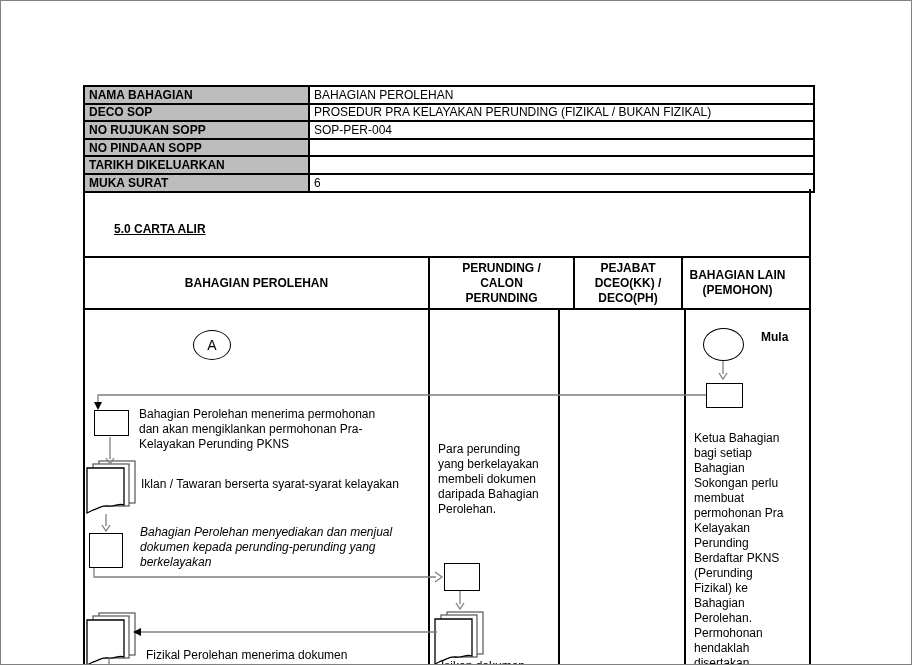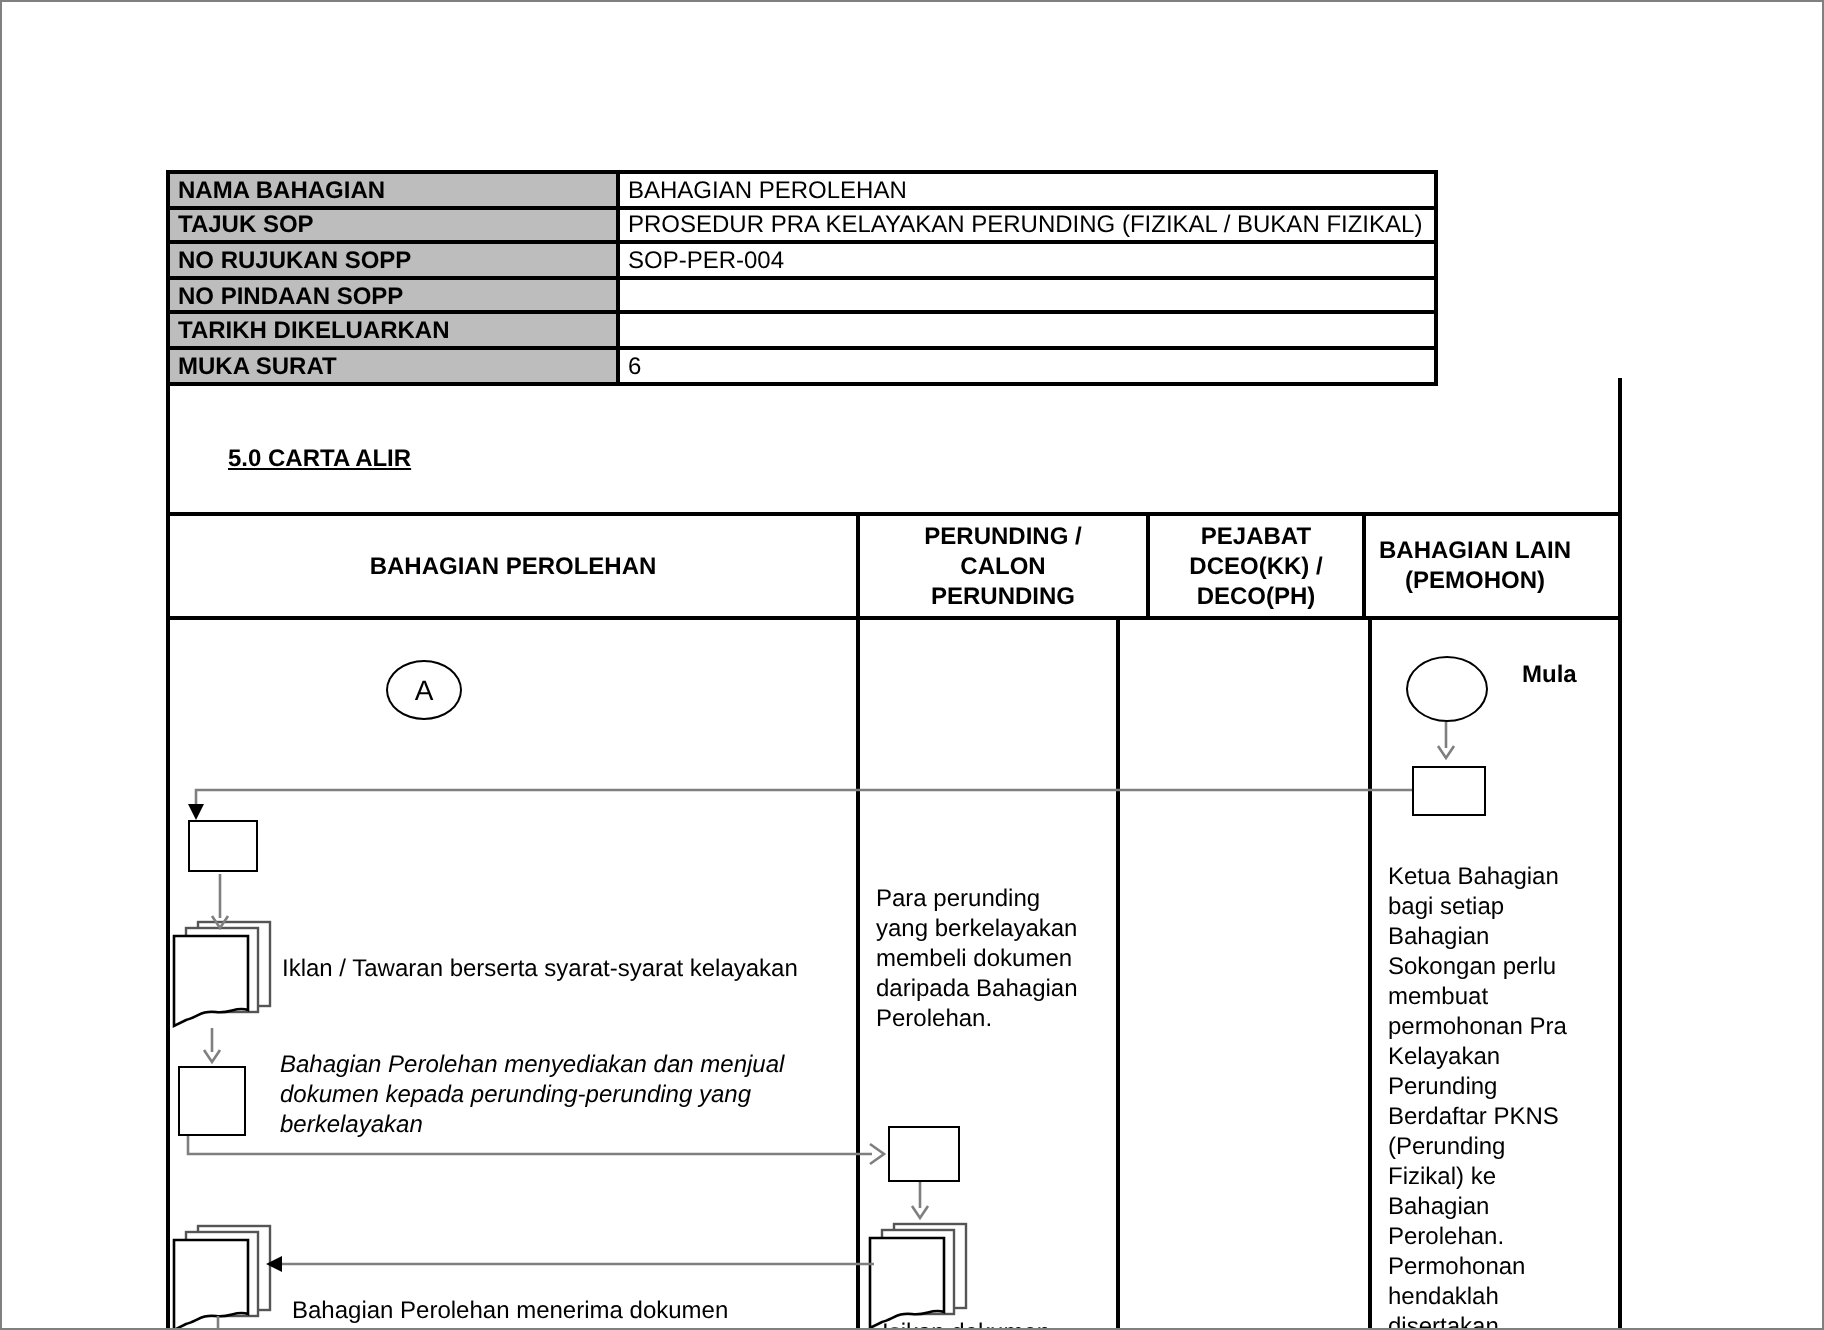--- a/index.html
+++ b/index.html
@@ -14,21 +14,21 @@
     position:relative;
     width:912px;height:665px;
     box-sizing:border-box;
     border:1px solid #808080;
     background:#fff;
     overflow:hidden;
   }
   
   table.meta{
     position:absolute;left:82px;top:84px;
-    width:636px;
+    width:732px;
     border-collapse:collapse;
     table-layout:fixed;
   }
   table.meta td{
     border:2px solid #000;
     height:15.6px;
     font-size:12px;
     padding:0 0 0 4px;
     vertical-align:middle;
     white-space:nowrap;
@@ -99,21 +99,21 @@
 
 <div class="page">
 
   <table class="meta">
     <tbody>
         <tr>
       <td class="lbl">NAMA BAHAGIAN</td>
       <td class="val">BAHAGIAN PEROLEHAN</td>
     </tr>
     <tr>
-      <td class="lbl">TAJUK SOP</td>
+      <td class="lbl">DECO SOP</td>
       <td class="val">PROSEDUR PRA KELAYAKAN PERUNDING (FIZIKAL / BUKAN FIZIKAL)</td>
     </tr>
     <tr>
       <td class="lbl">NO RUJUKAN SOPP</td>
       <td class="val">SOP-PER-004</td>
     </tr>
     <tr>
       <td class="lbl">NO PINDAAN SOPP</td>
       <td class="val"></td>
     </tr>
@@ -150,20 +150,23 @@
     <div class="cell bc2"></div>
     <div class="cell bc3"></div>
     <div class="cell bc4"></div>
   </div>
 
   <div class="node oval" style="left:192px;top:329px;width:38px;height:30px;font-size:14px;">
     <span>A</span>
   </div>
 
   <div class="node proc" style="left:93px;top:409px;width:35px;height:26px;"></div>
+  <div class="flowtext" style="left:138px;top:406px;width:300px;">Bahagian Perolehan menerima permohonan
+dan akan mengiklankan permohonan Pra-
+Kelayakan Perunding PKNS</div>
 
   <div class="doc-icon" style="left:85px;top:459px;">
     <svg width="52" height="56" viewBox="0 0 52 56">
       <rect x="13" y="1" width="36" height="42" fill="#fff" stroke="#555" stroke-width="1.2"></rect>
       <rect x="7" y="4" width="36" height="42" fill="#fff" stroke="#555" stroke-width="1.2"></rect>
       <path d="M1,8 H38 V45 C32,43 29,47 22,46 C15,45 12,49 7,50 L1,53 Z" fill="#fff" stroke="#000" stroke-width="1.3"></path>
     </svg>
   </div>
   <div class="flowtext" style="left:140px;top:476px;width:300px;">Iklan / Tawaran berserta syarat-syarat kelayakan</div>
 
@@ -172,21 +175,21 @@
 dokumen kepada perunding-perunding yang
 berkelayakan</div>
 
   <div class="doc-icon" style="left:85px;top:611px;">
     <svg width="52" height="56" viewBox="0 0 52 56">
       <rect x="13" y="1" width="36" height="42" fill="#fff" stroke="#555" stroke-width="1.2"></rect>
       <rect x="7" y="4" width="36" height="42" fill="#fff" stroke="#555" stroke-width="1.2"></rect>
       <path d="M1,8 H38 V45 C32,43 29,47 22,46 C15,45 12,49 7,50 L1,53 Z" fill="#fff" stroke="#000" stroke-width="1.3"></path>
     </svg>
   </div>
-  <div class="flowtext" style="left:145px;top:647px;width:300px;">Bahagian Perolehan menerima dokumen</div>
+  <div class="flowtext" style="left:145px;top:647px;width:300px;">Fizikal Perolehan menerima dokumen</div>
 
   <div class="flowtext" style="left:437px;top:441px;width:112px;">Para perunding
 yang berkelayakan
 membeli dokumen
 daripada Bahagian
 Perolehan.</div>
 
   <div class="node proc" style="left:443px;top:562px;width:36px;height:28px;"></div>
 
   <div class="doc-icon" style="left:433px;top:610px;">

